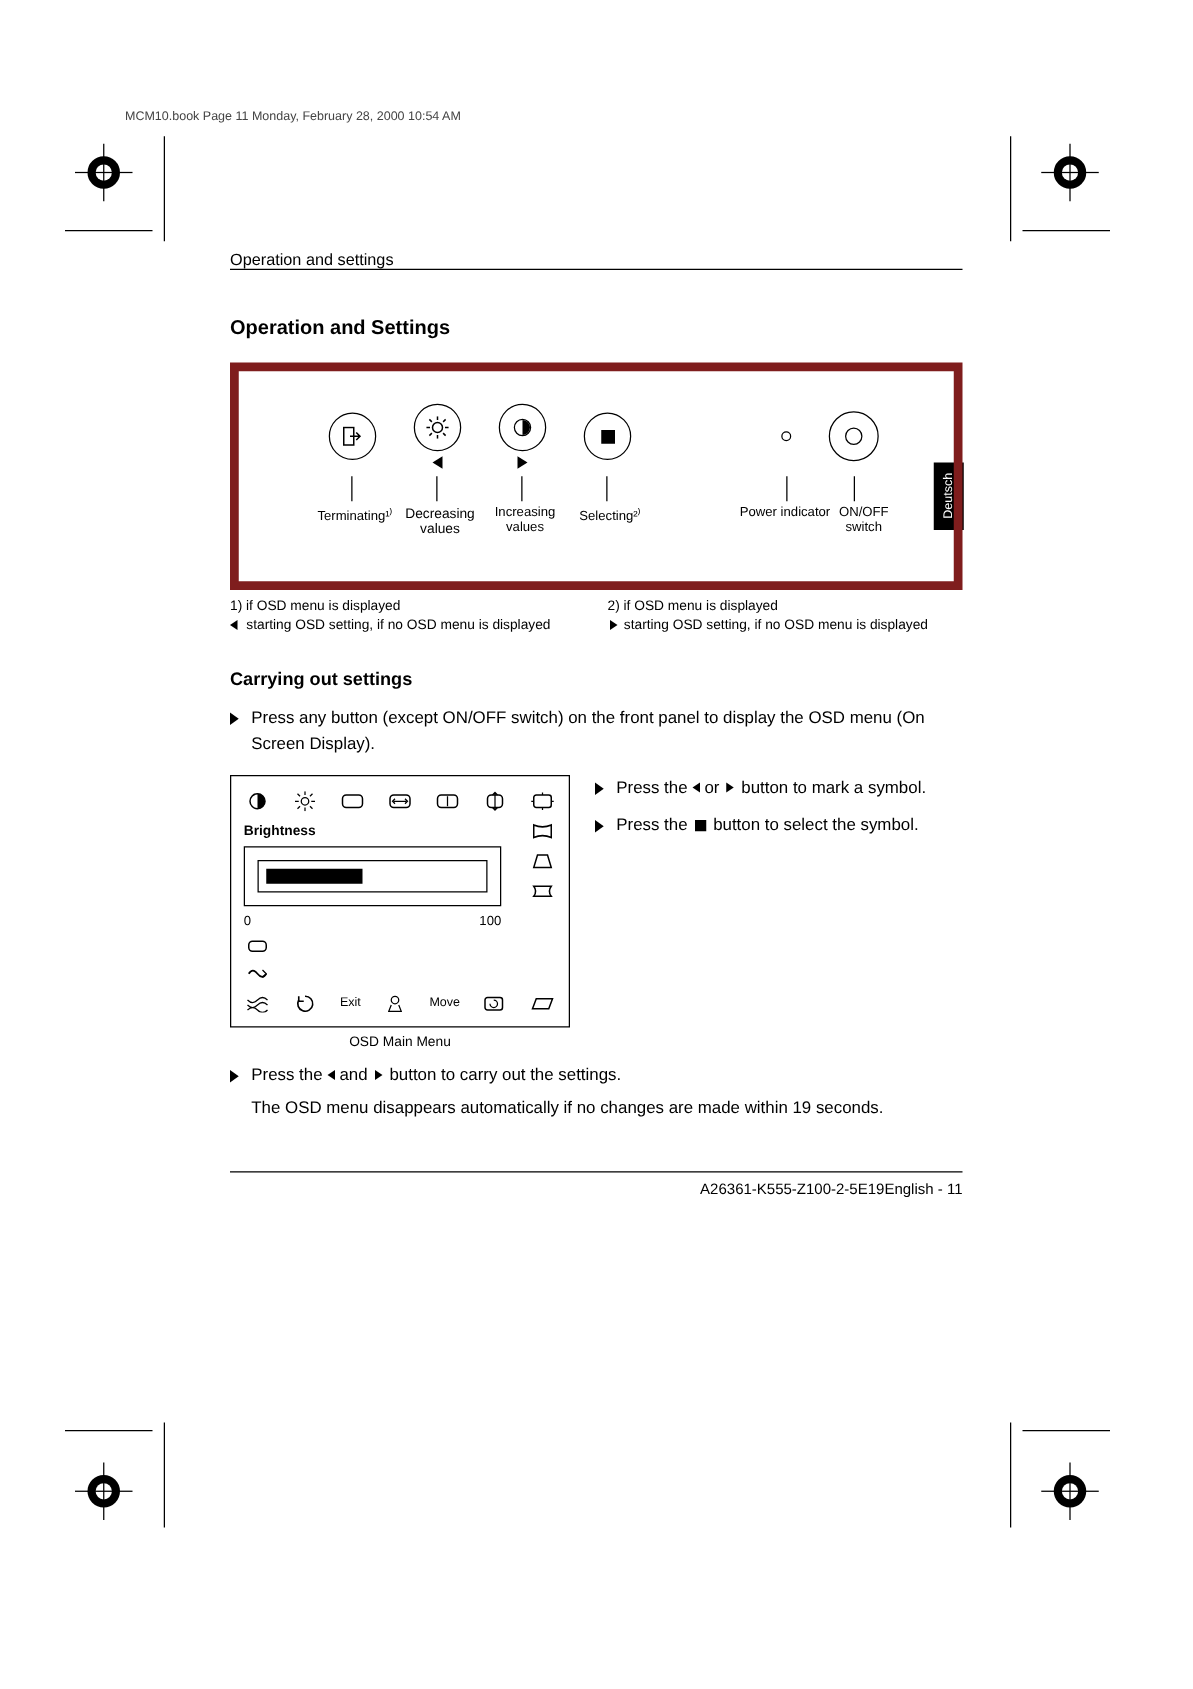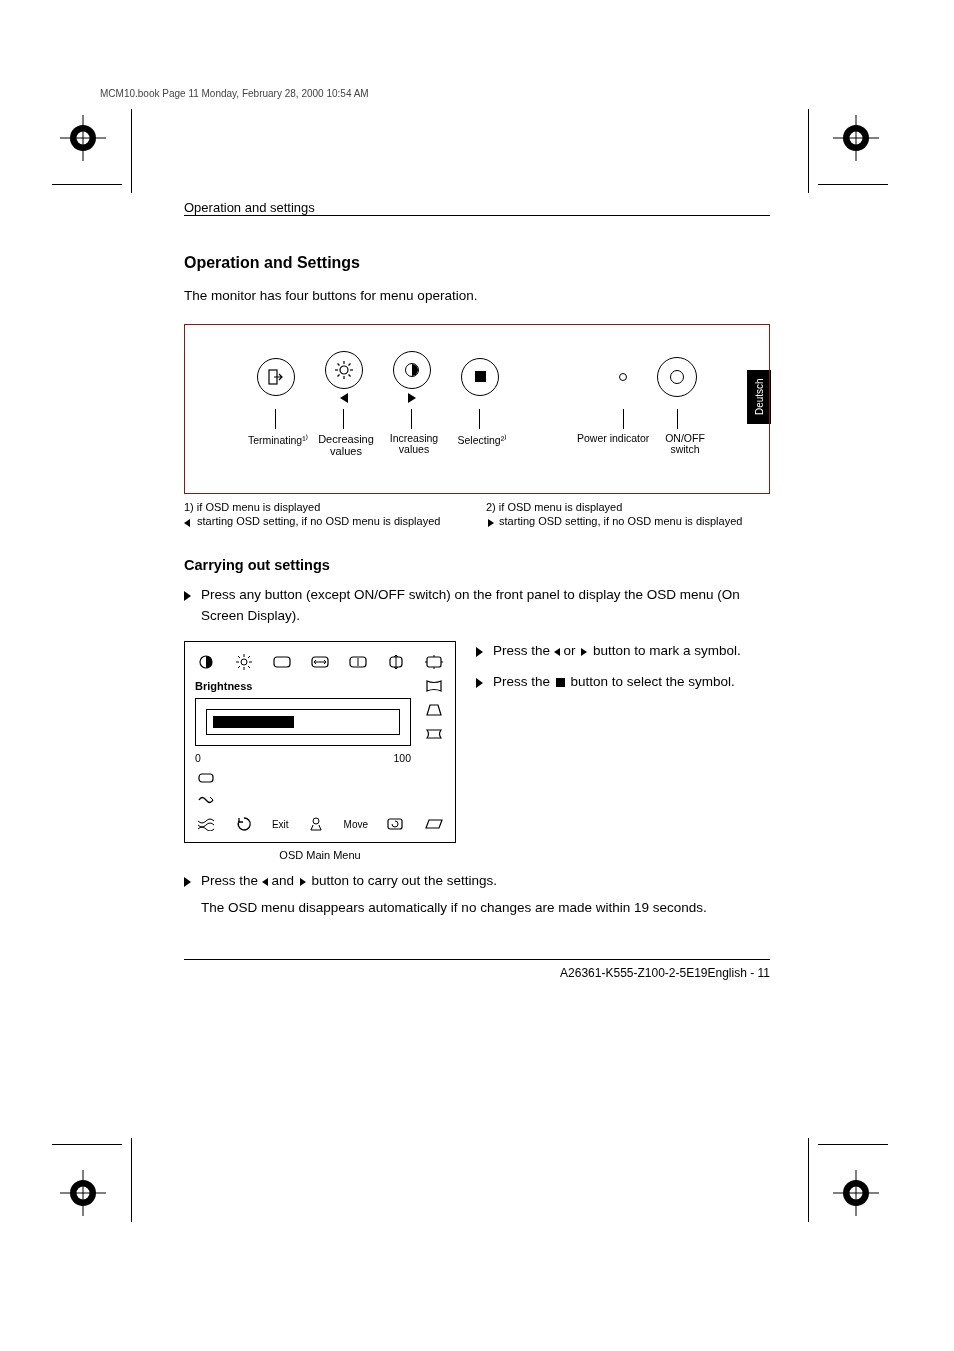--- a/index.html
+++ b/index.html
@@ -15,21 +15,21 @@
   .reg-cross-v { position:absolute; left:50%; top:50%; width:1px; height:46px; background:#000; transform:translate(-50%,-50%); }
   .rule-hv { position:absolute; background:#000; }
 
   .page { position:absolute; left:184px; top:200px; width:586px; }
   .header-line { height:1px; background:#000; margin-bottom:6px; }
   .header-row { display:flex; justify-content:space-between; font-size:13px; }
 
   .section-title { font-size:16px; font-weight:bold; margin-top:38px; margin-bottom:14px; }
   .body-text { font-size:13.5px; line-height:1.45; }
 
-  .panel-box { border:1px solid #7f1d1d; margin-top:18px; position:relative; padding:26px 22px 14px; }
+  .panel-box { border:7px solid #7f1d1d; margin-top:18px; position:relative; padding:26px 22px 14px; }
   .knob { width:38px; height:38px; border:1.3px solid #000; border-radius:50%; display:flex; align-items:center; justify-content:center; flex-shrink:0; position:relative; }
   .knob.large { width:40px; height:40px; }
   .knob-inner-square { width:11px; height:11px; background:#000; }
   .knob-inner-ring { width:14px; height:14px; border:1.3px solid #000; border-radius:50%; }
   .knob-inner-half { width:14px; height:14px; border:1.3px solid #000; border-radius:50%; position:relative; overflow:hidden; }
   .knob-inner-half::after { content:""; position:absolute; right:0; top:0; bottom:0; width:50%; background:#000; }
   .led-dot { width:8px; height:8px; border:1.2px solid #000; border-radius:50%; }
 
   .tri-left { width:0; height:0; border-top:5px solid transparent; border-bottom:5px solid transparent; border-right:8px solid #000; }
   .tri-right { width:0; height:0; border-top:5px solid transparent; border-bottom:5px solid transparent; border-left:8px solid #000; }
@@ -110,21 +110,20 @@
 <div class="side-tab">Deutsch</div>
 
 <div class="page">
   <div class="header-row">
     <span>Operation and settings</span>
     <span></span>
   </div>
   <div class="header-line"></div>
 
   <div class="section-title">Operation and Settings</div>
-  <div class="body-text">The monitor has four buttons for menu operation.</div>
 
   <div class="panel-box">
     <div style="display:flex; align-items:center; gap:30px; justify-content:flex-start; padding-left:50px;">
       <div class="knob">
         <svg class="icon-svg" width="16" height="16" viewBox="0 0 16 16">
             <rect x="1" y="1" width="8" height="14" fill="none" stroke="#000" stroke-width="1.2"></rect>
             <path d="M6 8 h8 M11 5 l3 3 -3 3" fill="none" stroke="#000" stroke-width="1.2"></path>
           </svg>
       </div>
       <div style="display:flex; flex-direction:column; align-items:center;">
@@ -166,21 +165,21 @@
       <div style="position:absolute; left:86px; top:0; width:1px; height:20px; background:#000;"></div>
       <div style="position:absolute; left:154px; top:0; width:1px; height:20px; background:#000;"></div>
       <div style="position:absolute; left:222px; top:0; width:1px; height:20px; background:#000;"></div>
       <div style="position:absolute; left:366px; top:0; width:1px; height:20px; background:#000;"></div>
       <div style="position:absolute; left:420px; top:0; width:1px; height:20px; background:#000;"></div>
 
       <div style="position:absolute; left:-18px; top:24px; width:78px; text-align:center; font-size:10.5px;">Terminating¹⁾</div>
       <div style="position:absolute; left:50px; top:24px; width:78px; text-align:center; font-size:11px; line-height:1.1;">Decreasing values</div>
       <div style="position:absolute; left:118px; top:24px; width:78px; text-align:center; font-size:10.5px; line-height:1.1;">Increasing values</div>
       <div style="position:absolute; left:186px; top:24px; width:78px; text-align:center; font-size:10.5px;">Selecting²⁾</div>
-      <div style="position:absolute; left:320px; top:24px; width:90px; text-align:left; font-size:10.5px; line-height:1.1;">Power indicator</div>
+      <div style="position:absolute; left:320px; top:24px; width:90px; text-align:center; font-size:10.5px; line-height:1.1;">Power indicator</div>
       <div style="position:absolute; left:394px; top:24px; width:68px; text-align:center; font-size:10.5px; line-height:1.1;">ON/OFF switch</div>
     </div>
   </div>
 
   <div class="footnote footnote-row">
     <div class="footnote-col">
       <span>1) if OSD menu is displayed</span><br>
       <span class="tri-left" style="display:inline-block; vertical-align:middle; margin-right:4px; border-right-width:6px; border-top-width:4px; border-bottom-width:4px;"></span><span> starting OSD setting, if no OSD menu is displayed</span>
     </div>
     <div class="footnote-col">
@@ -248,21 +247,21 @@
                   <path d="M10 1 v14 M8 3 l2 -2 2 2 M8 13 l2 2 2-2" fill="none" stroke="#000"></path>
                 </svg>
               </span>
             <span class="osd-icon">
                 <svg width="20" height="16" viewBox="0 0 20 16">
                   <rect x="3" y="3" width="14" height="10" rx="2" fill="none" stroke="#000" stroke-width="1.2"></rect>
                   <path d="M3 8 h-2 M19 8 h-2 M10 3 v-2 M10 15 v-2" stroke="#000"></path>
                 </svg>
               </span>
           </div>
-          <div style="display:flex; gap:12px;">
+          <div style="display:flex; gap:22px;">
             <div style="flex:1;">
               <div style="font-size:11px; font-weight:bold; margin:4px 0 2px;">Brightness</div>
               <div class="osd-window">
                 <div class="osd-bar-outer">
                     <div class="osd-bar-fill"></div>
                   </div>
               </div>
               <div class="osd-num-row">
                 <span>0</span>
                 <span>100</span>

